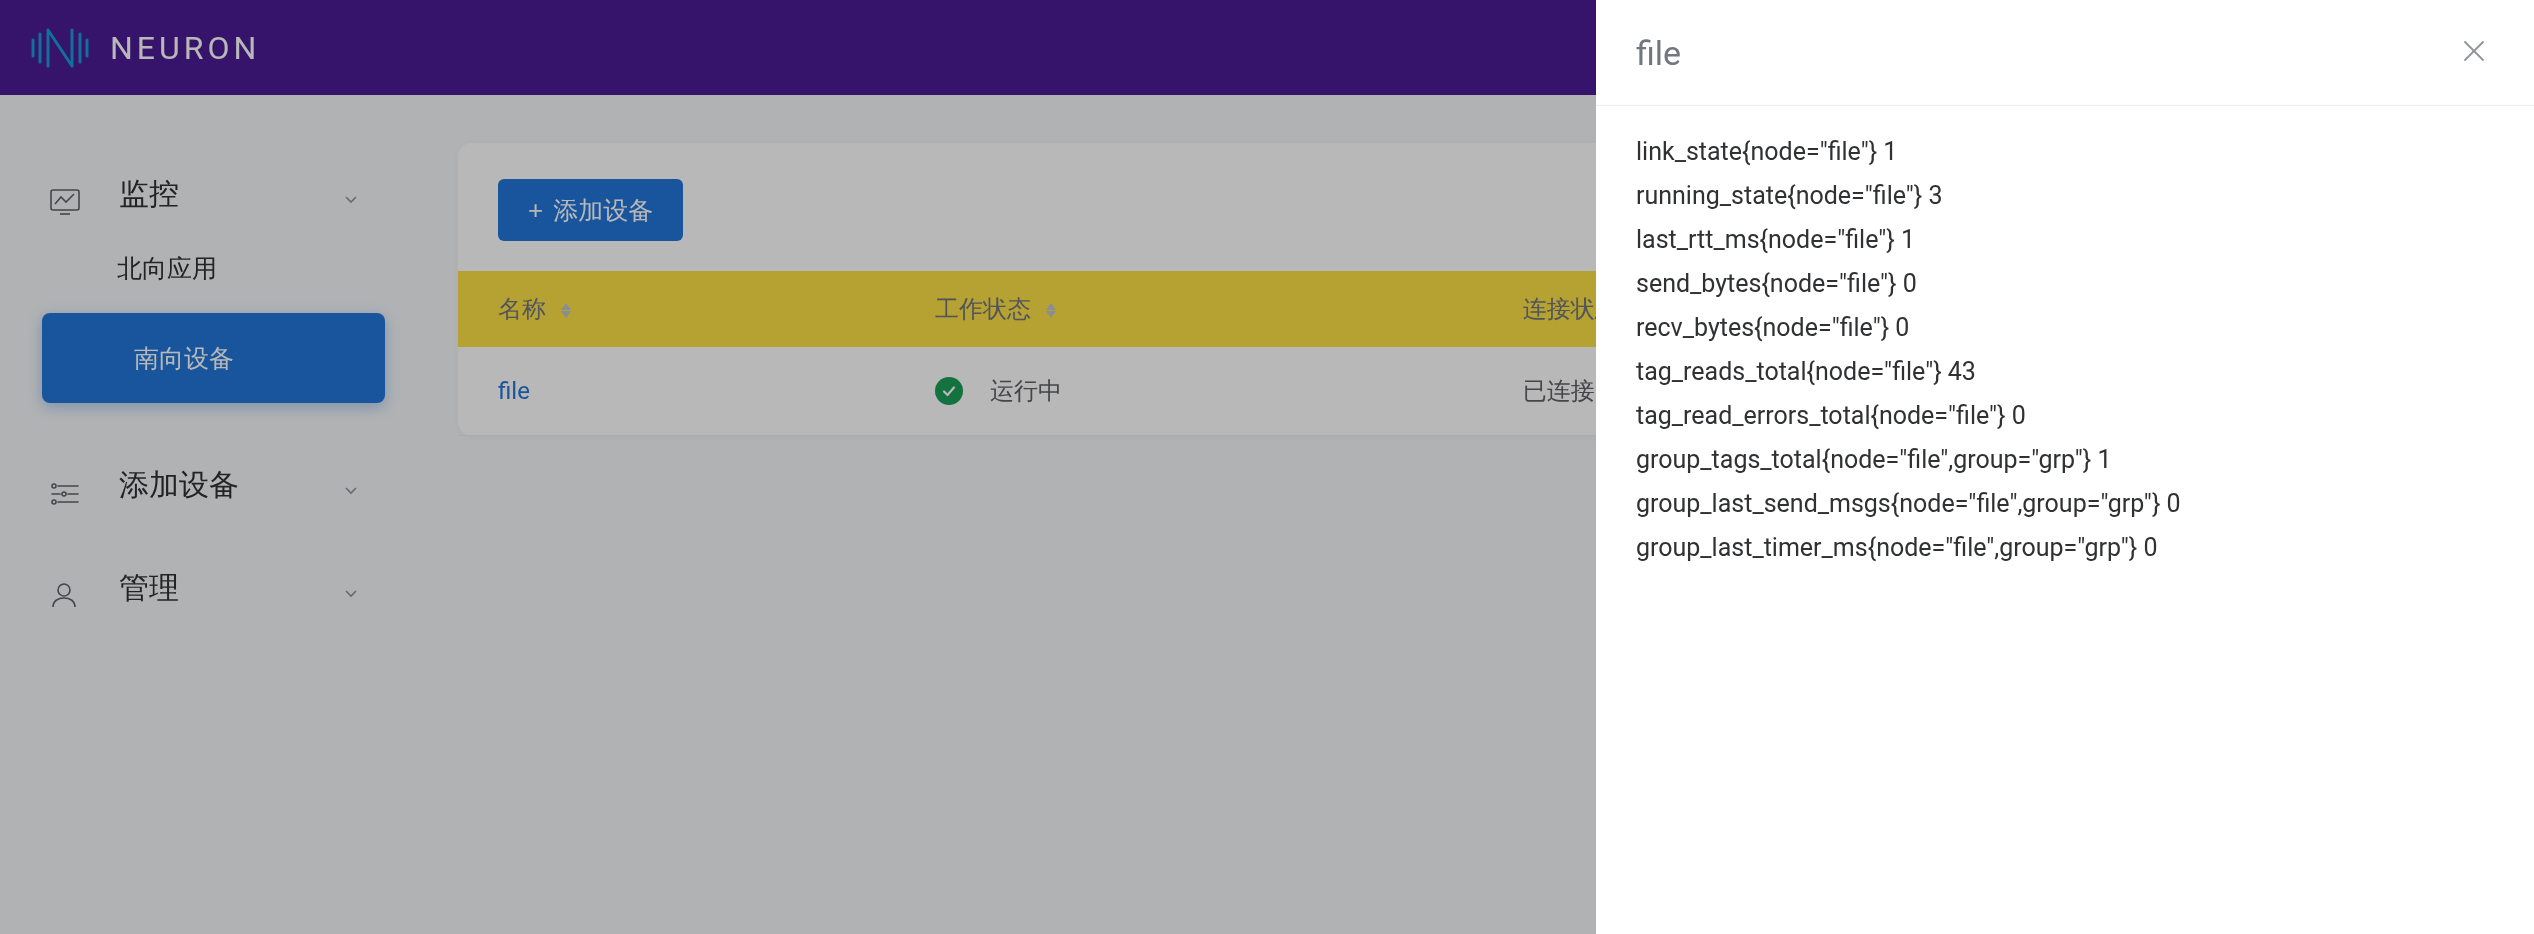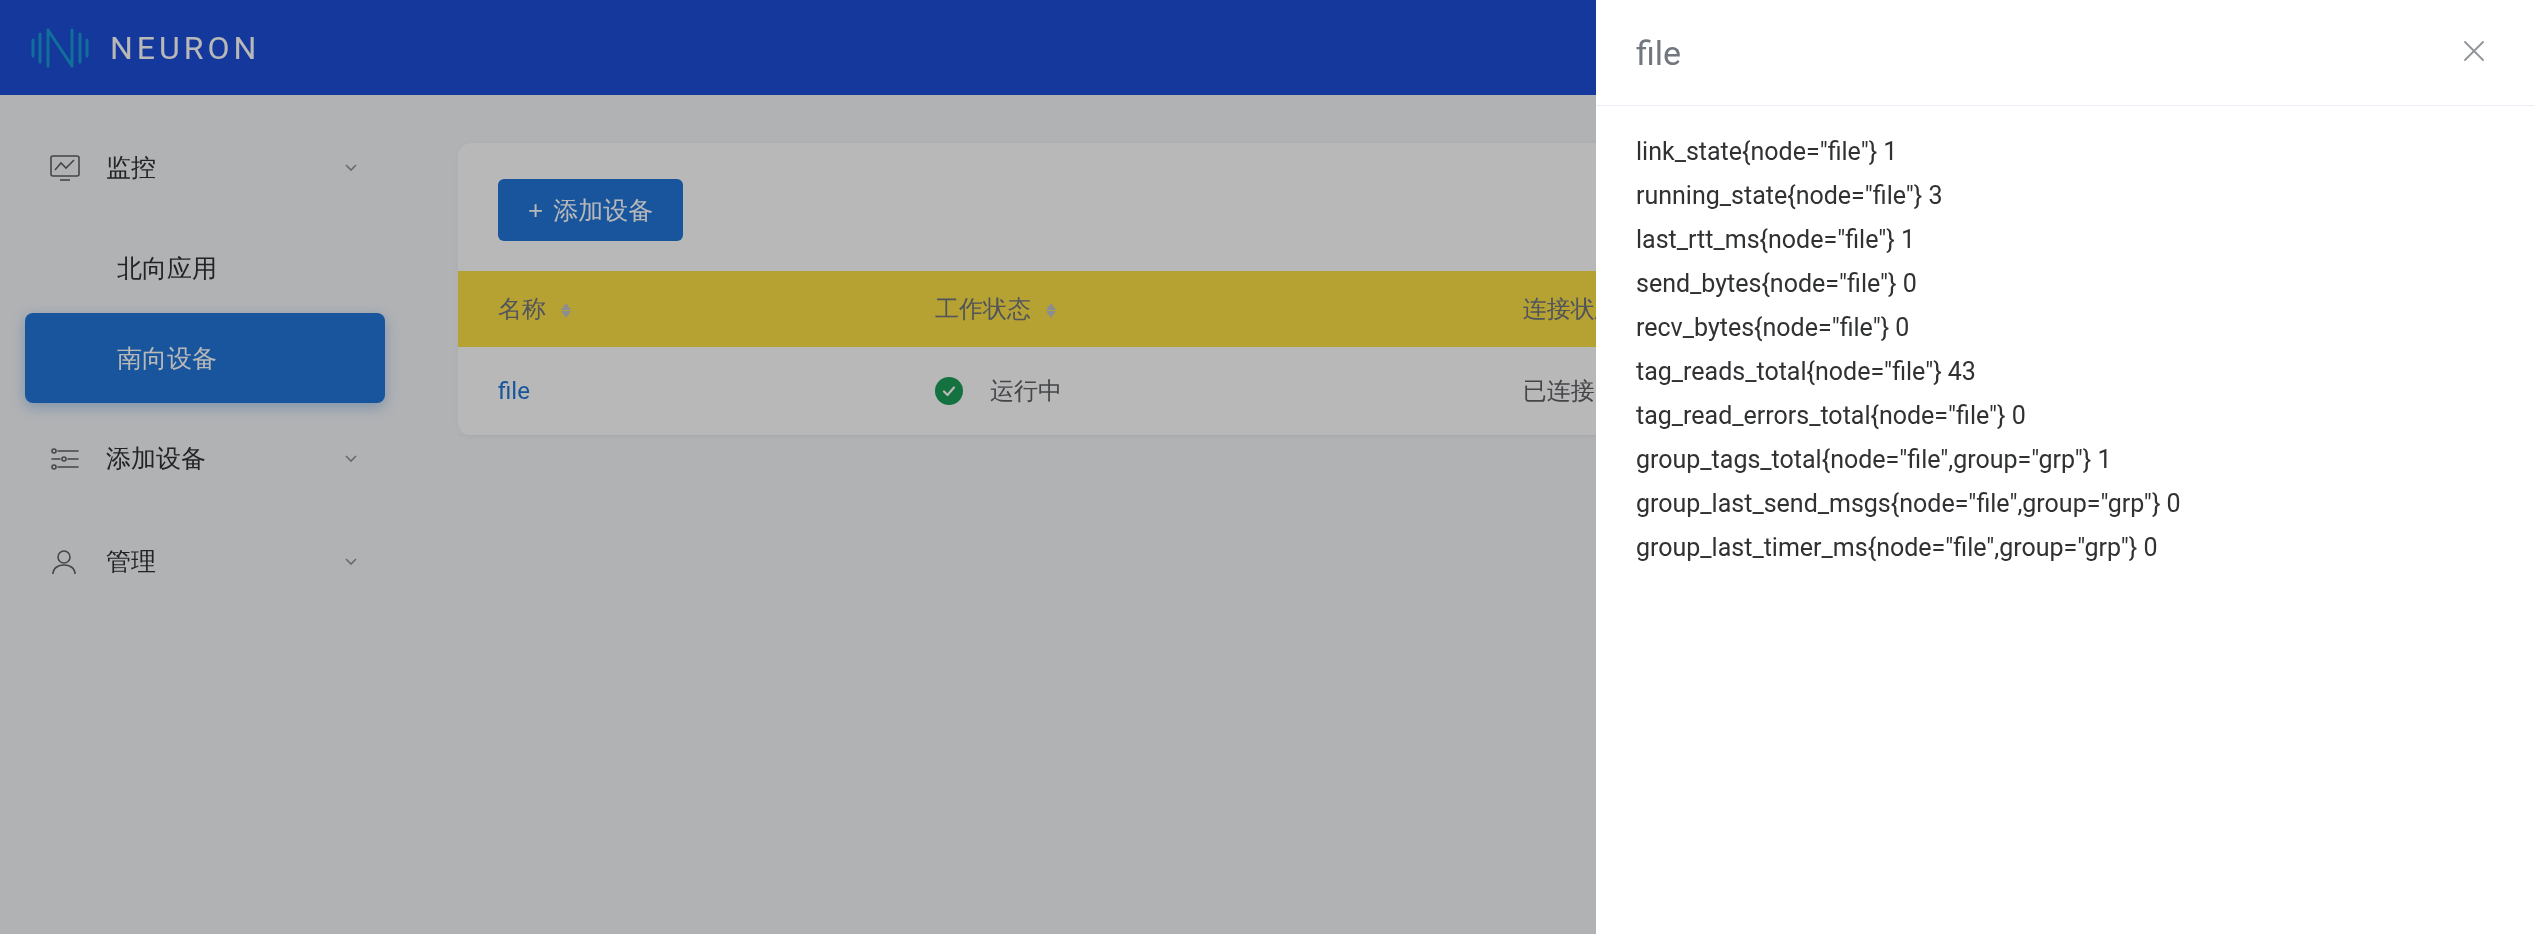--- a/index.html
+++ b/index.html
@@ -8,21 +8,21 @@
       background: #f5f7fa;
       overflow: hidden;
       position: relative;
       width: 2534px;
       height: 934px;
     }
 
     
     .header {
       height: 95px;
-      background: #1d4ed8;
+      background: #4c1d95;
       display: flex;
       align-items: center;
       padding-left: 30px;
     }
     .logo-wrap {
       display: flex;
       align-items: center;
       gap: 20px;
     }
     .logo-mark {
@@ -46,28 +46,29 @@
       height: calc(100% - 95px);
     }
 
     
     .sidebar {
       width: 410px;
       padding: 25px 25px;
     }
     .side-item {
       display: flex;
-      align-items: center;
+      align-items: flex-end;
       height: 95px;
       padding: 0 25px;
       color: #303133;
-      font-size: 25px;
+      font-size: 30px;
       border-radius: 8px;
       cursor: pointer;
       position: relative;
+      gap: 13px;
     }
     .side-item .icon-slot {
       width: 56px;
       display: flex;
       align-items: center;
       color: #606266;
     }
     .side-item .label { flex: 1; }
     .side-item .chev { color: #909399; }
     .side-sub {
@@ -77,20 +78,21 @@
       padding-left: 92px;
       font-size: 25px;
       color: #303133;
       border-radius: 8px;
       cursor: pointer;
     }
     .side-sub.active {
       background: #2277d8;
       color: #fff;
       box-shadow: 0 4px 14px rgba(34, 119, 216, 0.35);
+      margin-left: 17px;
     }
     .side-group { margin-bottom: 8px; }
 
     
     .content {
       flex: 1;
       padding: 48px 48px;
     }
     .card {
       background: #ffffff;

